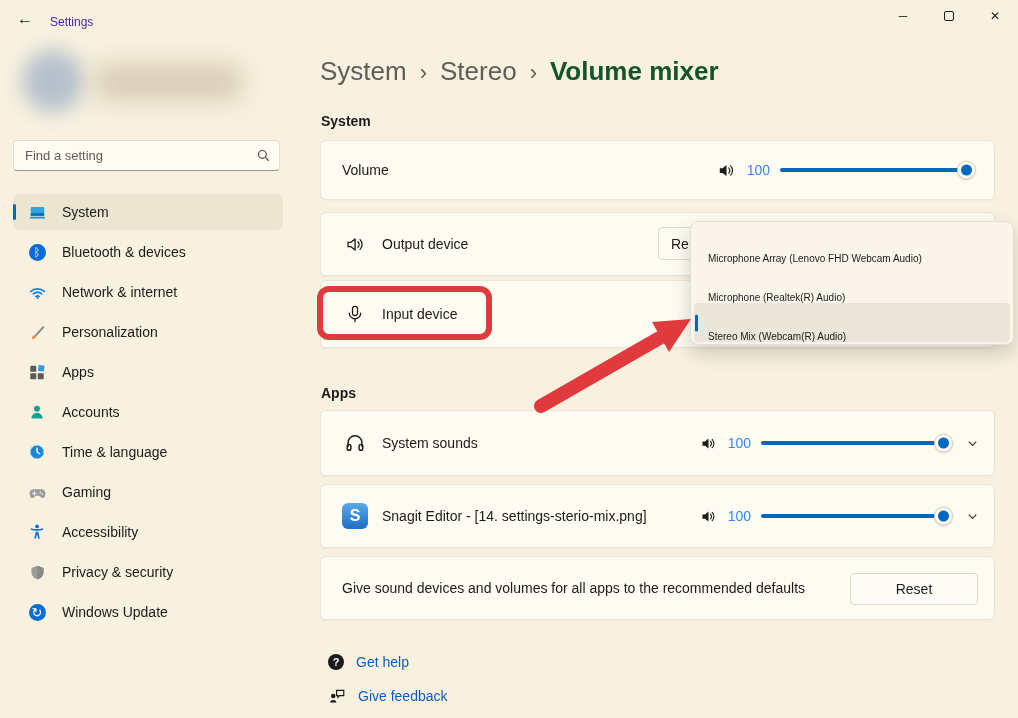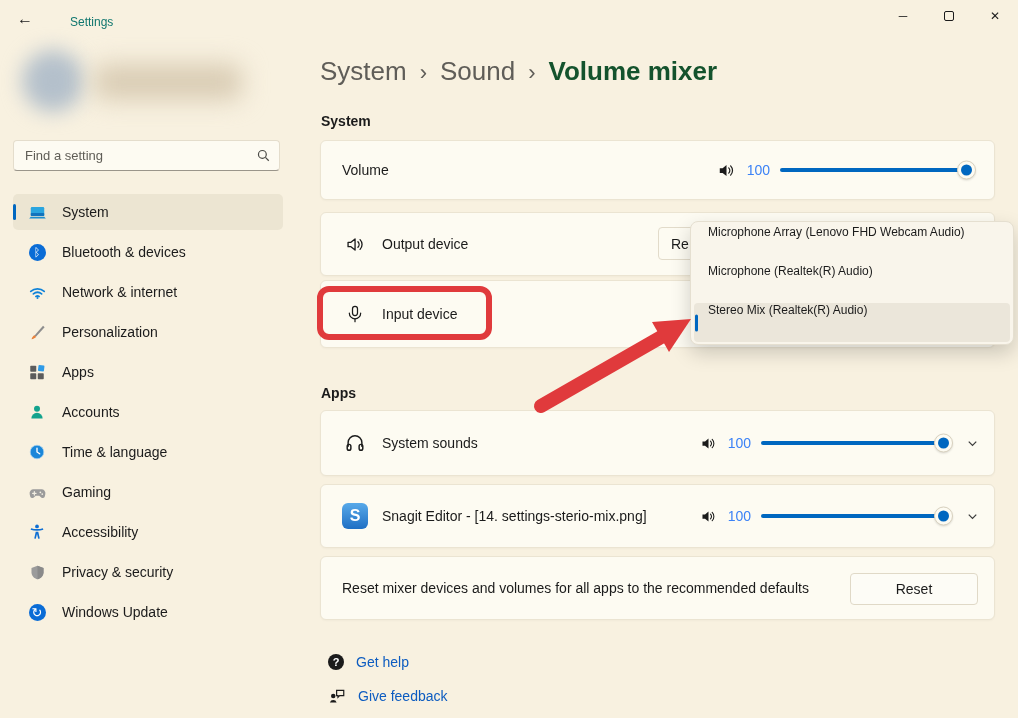--- a/index.html
+++ b/index.html
@@ -10,21 +10,21 @@
     background:#f8f1e0;
     overflow:hidden;
     color:#1b1b1b;
   }
 
   
   .titlebar { position:absolute; top:0; left:0; width:1018px; height:36px; }
   .back-btn { position:absolute; left:8px; top:6px; width:34px; height:26px;
     display:flex; align-items:center; justify-content:center; font-size:16px; color:#1b1b1b;
     border-radius:4px; cursor:default; }
-  .app-title { position:absolute; left:50px; top:15px; font-size:12px; color:#0f766e;margin-left:20px; }
+  .app-title { position:absolute; left:50px; top:15px; font-size:12px; color:#4c1d95; }
   .win-controls { position:absolute; right:0; top:0; display:flex; height:32px; }
   .win-btn { width:46px; height:32px; display:flex; align-items:center; justify-content:center;
     font-size:12px; color:#1b1b1b; }
   .max-glyph { width:10px; height:10px; border:1.2px solid #1b1b1b; border-radius:2px; display:inline-block; }
 
   
   .sidebar { position:absolute; left:0; top:36px; width:300px; height:682px; }
   .profile { position:absolute; left:8px; top:10px; width:238px; height:76px; }
   .profile .avatar-blur { position:absolute; left:14px; top:4px; width:62px; height:62px;
     border-radius:50%; background:#b4c0cb; filter:blur(10px); }
@@ -70,22 +70,22 @@
   .chev { width:15px; height:15px; margin-left:6px; }
 
   .combo-stub { position:absolute; left:658px; top:227px; width:120px; height:33px; z-index:5;
     background:#fdfbf2; border:1px solid #e2dbca; border-radius:4px; display:flex; align-items:center;
     padding-left:12px; font-size:14px; color:#1b1b1b; }
 
   
   .flyout { position:absolute; left:690px; top:221px; width:324px; height:124px; z-index:40;
     background:#f9f5eb; border:1px solid #e5dfd0; border-radius:8px; padding:3px;
     box-shadow:0 8px 20px rgba(0,0,0,0.18); }
-  .flyout-item { position:relative; height:39px; display:flex; align-items:flex-start;
-    padding-left:14px; font-size:12px; color:#1b1b1b; border-radius:4px; white-space:nowrap; overflow:hidden; }
+  .flyout-item { position:relative; height:39px; display:flex; align-items:flex-end;
+    padding-left:14px; font-size:10px; color:#1b1b1b; border-radius:4px; white-space:nowrap; overflow:hidden; }
   .flyout-item.selected { background:#ebe6da; }
   .flyout-pill { position:absolute; left:1px; top:50%; transform:translateY(-50%);
     width:3px; height:17px; border-radius:2px; background:#0067c0; }
 
   
   .reset-btn { position:absolute; right:16px; top:16px; width:128px; height:32px;
     background:#fdfcf6; border:1px solid #e0d9c7; border-radius:4px; font-size:14px; color:#1b1b1b;
     font-family:"Liberation Sans", sans-serif; display:flex; align-items:center; justify-content:center; }
 
   
@@ -252,21 +252,21 @@
     </div>
 
   </div>
 </div>
 
 <div class="main">
 
   <div class="breadcrumb">
     <span class="crumb">System</span>
     <span class="crumb-sep">›</span>
-    <span class="crumb">Sound</span>
+    <span class="crumb">Stereo</span>
     <span class="crumb-sep">›</span>
     <span class="crumb-current">Volume mixer</span>
   </div>
 
   <div class="section-heading" style="top:77px;">System</div>
 
   <div class="card" style="top:104px; height:60px;">
     <span class="row-label pad-label">Volume</span>
     <div class="right-group" style="right:22px;">
       <svg width="19" height="19" viewBox="0 0 24 24">
@@ -341,21 +341,21 @@
       <div class="slider" style="width:188px;">
         <div class="thumb"></div>
       </div>
       <svg class="chev" viewBox="0 0 24 24" fill="none" stroke="#3c3c3c" stroke-width="2">
           <path d="M6 9l6 6 6-6"></path>
         </svg>
     </div>
   </div>
 
   <div class="card" style="top:520px; height:64px;">
-    <span class="row-label pad-label">Reset mixer devices and volumes for all apps to the recommended defaults</span>
+    <span class="row-label pad-label">Give sound devices and volumes for all apps to the recommended defaults</span>
     <div class="reset-btn">
       <span>Reset</span>
     </div>
   </div>
 
   <div class="footer-link" style="left:8px; top:618px;">
     <span class="help-circle">?</span>
     <span class="link-text">Get help</span>
   </div>
   <div class="footer-link" style="left:8px; top:651px;">
@@ -375,21 +375,21 @@
 
 <div class="flyout">
   <div class="flyout-item">
     <span>Microphone Array (Lenovo FHD Webcam Audio)</span>
   </div>
   <div class="flyout-item">
     <span>Microphone (Realtek(R) Audio)</span>
   </div>
   <div class="flyout-item selected">
     <span class="flyout-pill"></span>
-    <span>Stereo Mix (Realtek(R) Audio)</span>
+    <span>Stereo Mix (Webcam(R) Audio)</span>
   </div>
 </div>
 
 <div class="anno-box"></div>
 <svg class="anno-arrow" width="1018" height="718" viewBox="0 0 1018 718">
   <line x1="541" y1="406" x2="663" y2="336" stroke="#e03a3c" stroke-width="14" stroke-linecap="round"></line>
   <polygon points="691,319 669,352 652,322" fill="#e03a3c"></polygon>
 </svg>
 
 </body></html>

